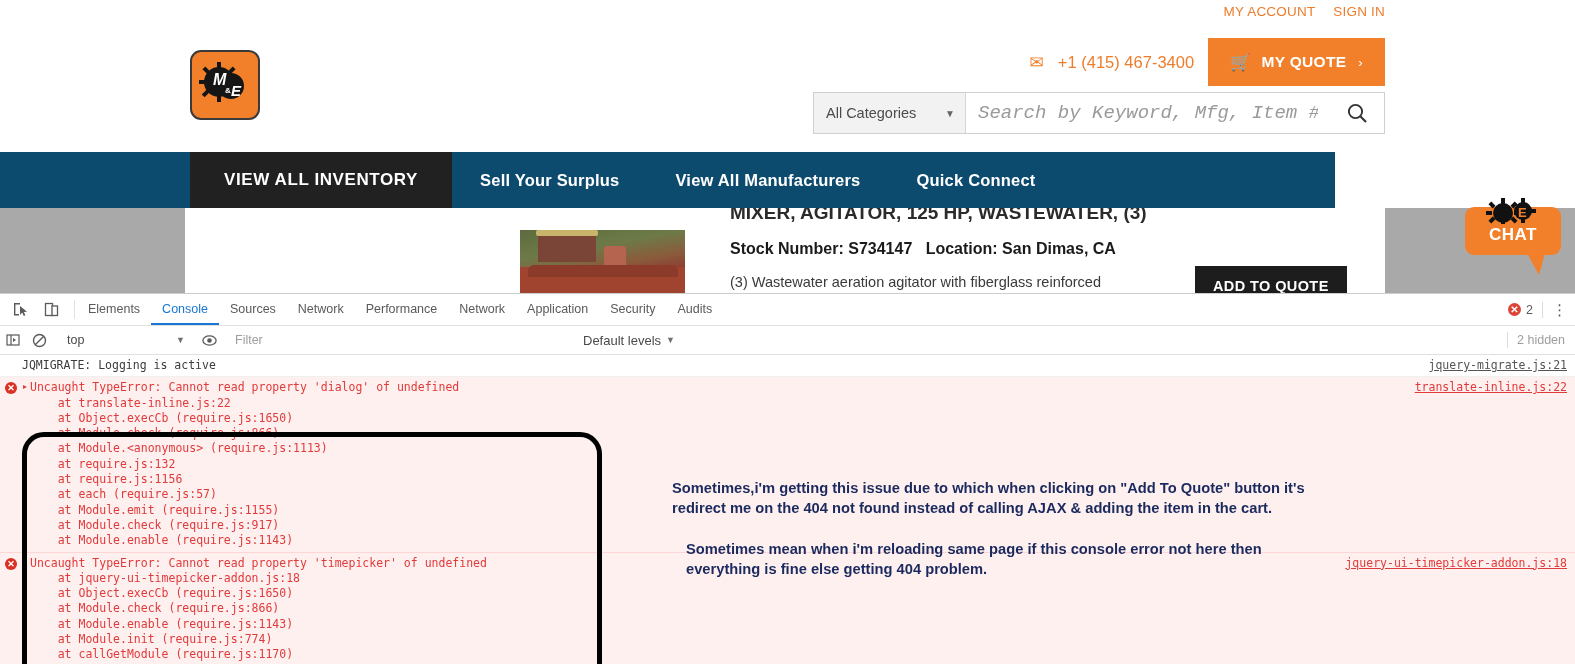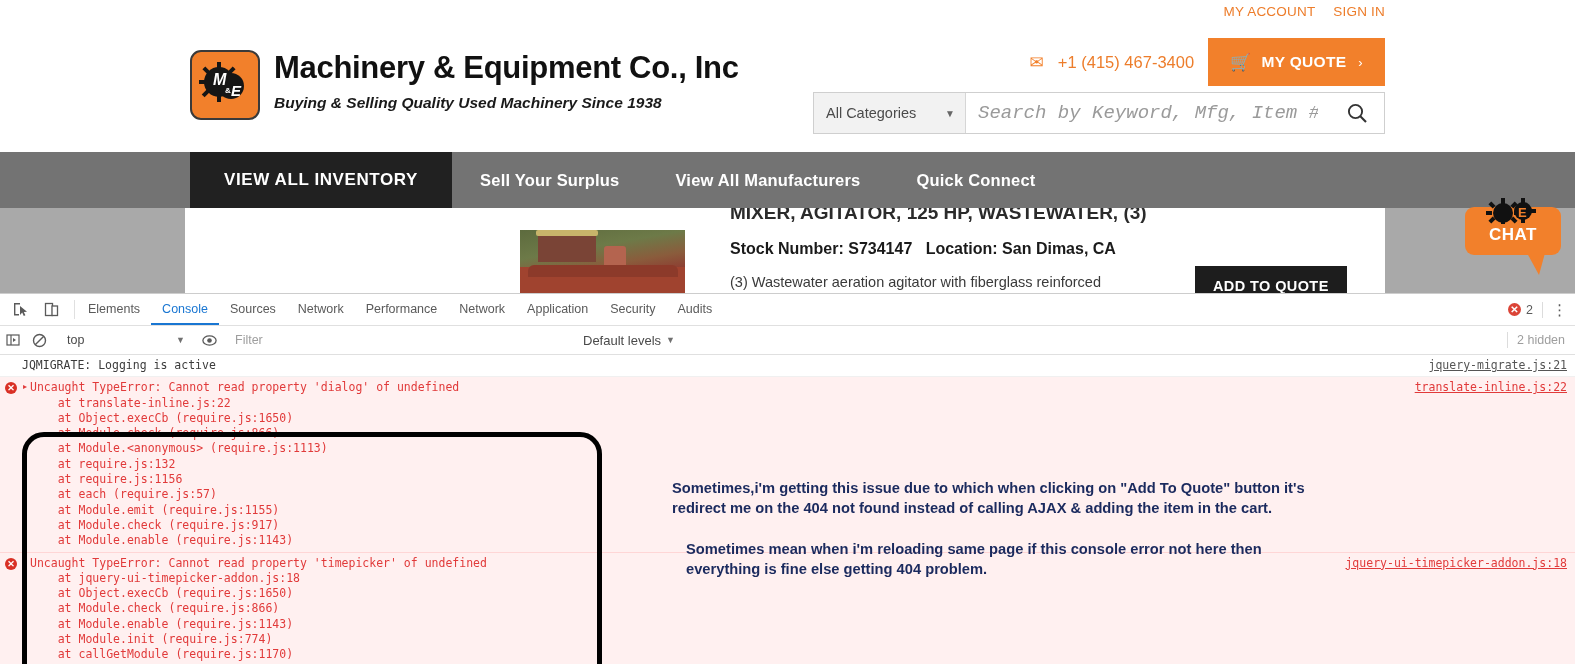--- a/index.html
+++ b/index.html
@@ -93,22 +93,22 @@
     font-family: Liberation Mono, monospace; background: transparent;
   }
   .search-input::placeholder { color: #9a9a9a; font-style: italic; }
   .search-go {
     width: 54px; display: flex; align-items: center; justify-content: center;
     background: #fff; border: 0; cursor: pointer;
   }
 
   
   .navbar {
-    position: absolute; left: 0; top: 152px; width: 1575px; height: 56px;
-    background: #737373;
+    position: absolute; left: 0; top: 152px; width: 1335px; height: 56px;
+    background: #0c4a6e;
   }
   .nav-inner { position: absolute; left: 190px; top: 0; display: flex; height: 56px; }
   .nav-item {
     display: flex; align-items: center; justify-content: center;
     color: #fff; font-size: 16.5px; font-weight: bold; letter-spacing: .2px;
     padding: 0 28px; cursor: pointer; white-space: nowrap;
     font-family: "Liberation Sans", sans-serif;
   }
   .nav-item.active {
     background: #212121; padding: 0 34px; font-size: 17px; letter-spacing: .6px;
@@ -336,24 +336,20 @@
             <rect x="5" y="7" width="4" height="7" transform="rotate(-45 7 10)"></rect>
             <rect x="31" y="30" width="4" height="7" transform="rotate(-45 33 33)"></rect>
             <rect x="5" y="30" width="4" height="7" transform="rotate(45 7 33)"></rect>
             <rect x="31" y="7" width="4" height="7" transform="rotate(45 33 10)"></rect>
           </g>
           <circle cx="32" cy="26" r="13" fill="#151515"></circle>
           <text x="14" y="25" font-size="16" font-weight="bold" fill="#fff" font-family="Liberation Sans, sans-serif" font-style="italic">M</text>
           <text x="26" y="33" font-size="8" font-weight="bold" fill="#fff" font-family="Liberation Sans, sans-serif">&amp;</text>
           <text x="32" y="36" font-size="15" font-weight="bold" fill="#fff" font-family="Liberation Sans, sans-serif" font-style="italic">E</text>
         </svg>
-      </div>
-      <div class="logo-text">
-        <div class="logo-title">Machinery &amp; Equipment Co., Inc</div>
-        <div class="logo-tagline">Buying &amp; Selling Quality Used Machinery Since 1938</div>
       </div>
     </div>
 
     <div class="contact-row">
       <span class="mail-icon">✉</span>
       <a class="phone">+1 (415) 467-3400</a>
       <button class="quote-btn">
         <span class="cart-glyph">🛒</span>
         <span>MY QUOTE</span>
         <span class="chev">›</span>

